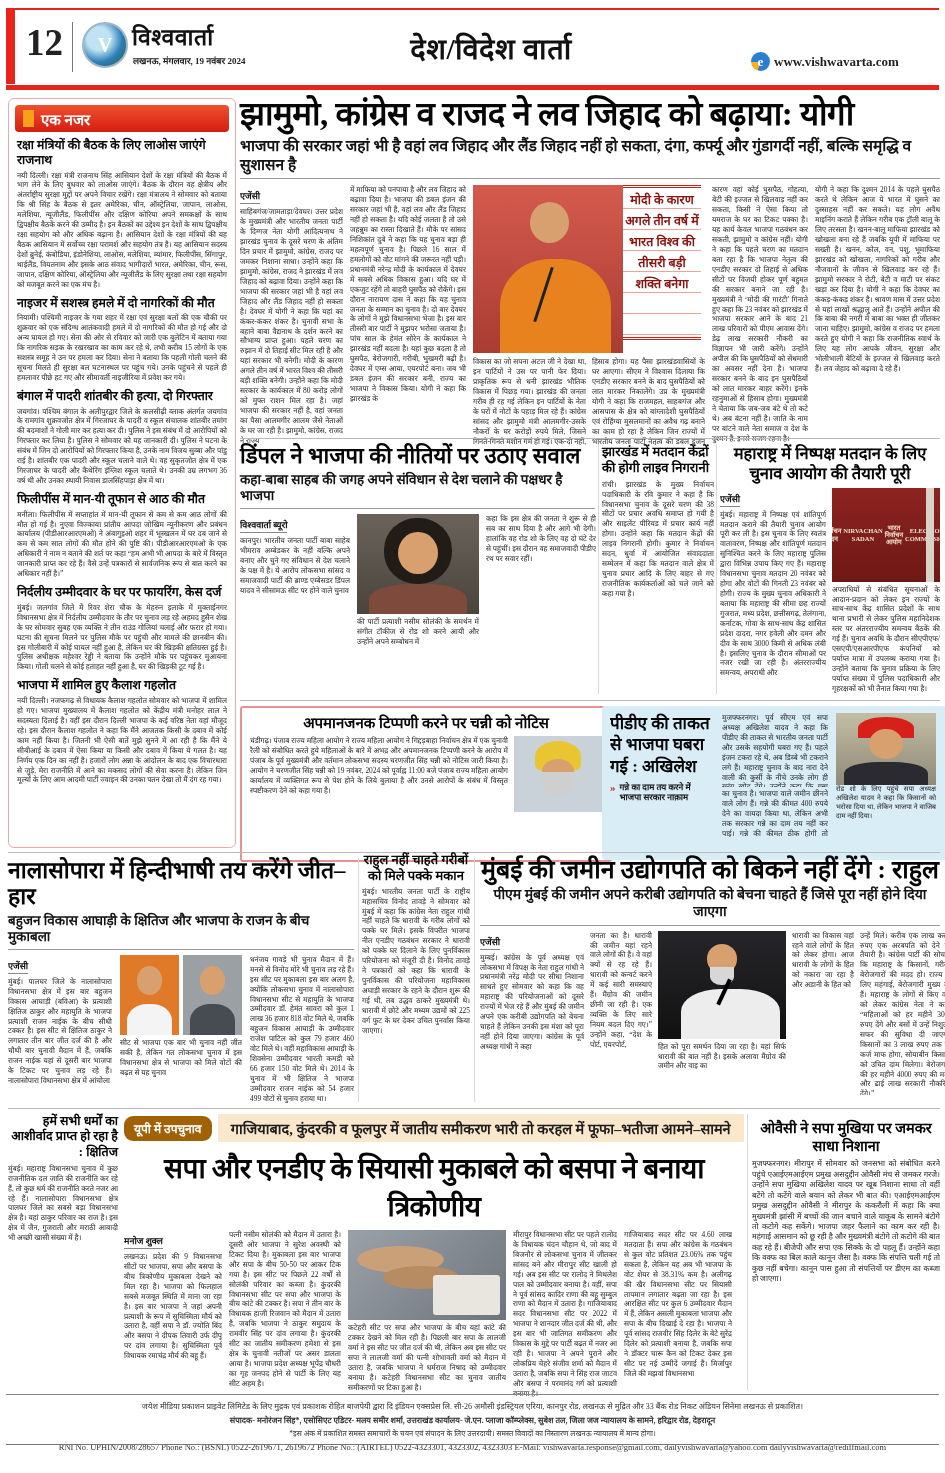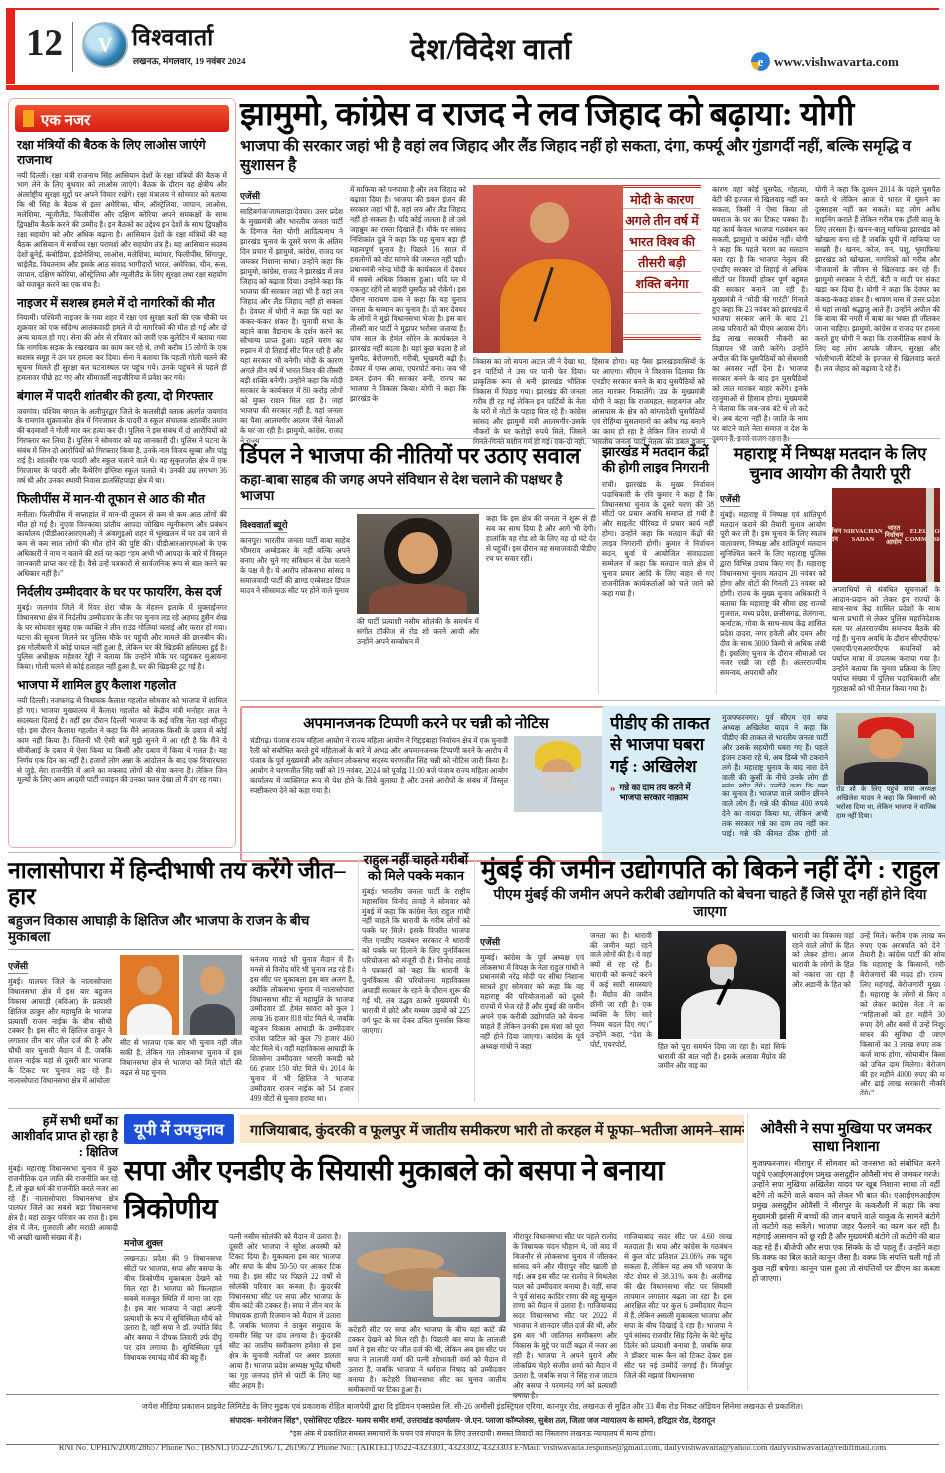--- a/index.html
+++ b/index.html
@@ -77,23 +77,23 @@
   .pullq{border-top:3px double #d42015;border-bottom:3px double #d42015;color:#8a1410;font-weight:bold;
          font-size:12.5px;line-height:21px;text-align:center;padding:2px 1px;
          background:repeating-linear-gradient(to bottom,transparent 0 20px,#e9a49e 20px 21px)}
   
   #channi-box{border:2px solid #e89393;border-radius:3px;padding:6px 8px;background:#fff}
   #akh-box{background:#d9edf7;border-radius:3px;padding:7px 8px}
   #akh-box .h-akh{font-size:17px;font-weight:bold;line-height:1.25;color:#060606}
   .bulletrow{display:flex;gap:4px;margin-top:5px;font-size:8.6px;font-weight:bold;line-height:1.25}
   .chev{color:#d42015;font-weight:bold;font-size:11px;line-height:1}
   
-  #kicker{background:#1d4ed8;color:#fff;font-weight:bold;font-size:16px;padding:4px 10px;border-radius:2px;white-space:nowrap}
+  #kicker{background:#a16207;color:#fff;font-weight:bold;font-size:12px;padding:4px 10px;border-radius:9px;white-space:nowrap}
   #strip{background:#fbe7cb;color:#1d1d1d;font-weight:bold;font-size:14.5px;padding:4px 10px;flex:1;text-align:center;white-space:nowrap;overflow:hidden}
-  #up-head{font-size:28px;font-weight:bold;text-align:left;letter-spacing:-.5px;color:#060606}
+  #up-head{font-size:28px;font-weight:bold;text-align:center;letter-spacing:-.5px;color:#060606}
   
   .fline{text-align:center;color:#333}
   #footer .b{font-weight:bold}
 </style>
 </head>
 <body>
 
 <div id="page">
 
   <div class="abs" id="hdr" style="left:6px;top:8px;width:933px;height:84px">

